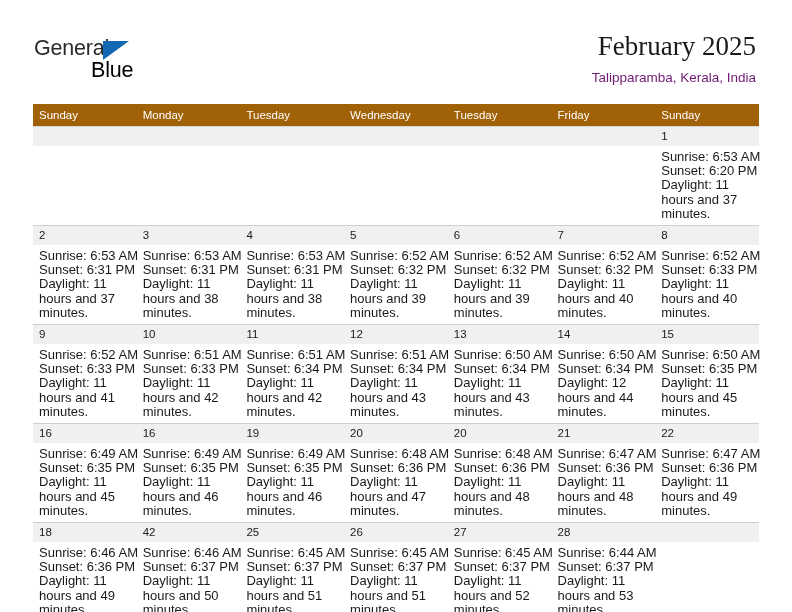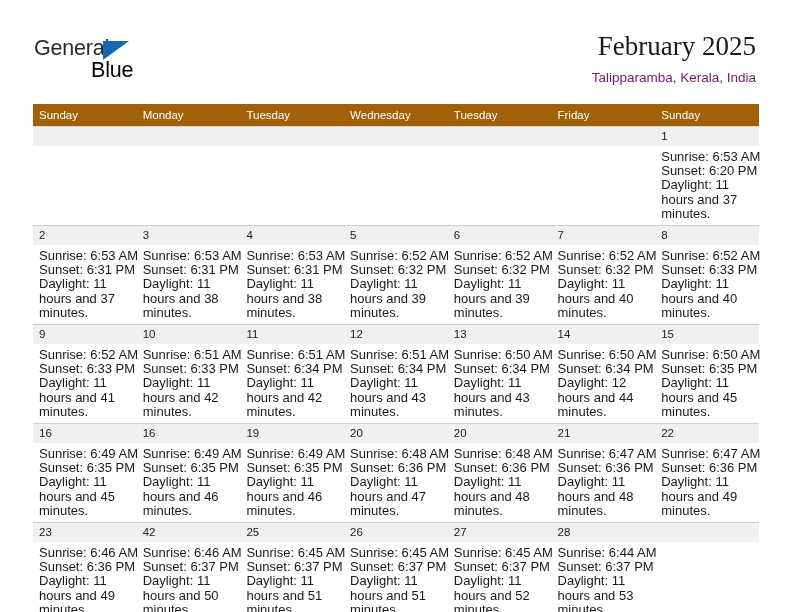--- a/index.html
+++ b/index.html
@@ -405,21 +405,21 @@
             <span class="daynum">22</span>
             <div class="info">
               <div>Sunrise: 6:47 AM</div>
               <div>Sunset: 6:36 PM</div>
               <div class="wrap">Daylight: 11 hours and 49 minutes.</div>
             </div>
           </td>
         </tr>
         <tr class="week-row">
           <td class="">
-            <span class="daynum">23</span>
+            <span class="daynum">18</span>
             <div class="info">
               <div>Sunrise: 6:46 AM</div>
               <div>Sunset: 6:36 PM</div>
               <div class="wrap">Daylight: 11 hours and 49 minutes.</div>
             </div>
           </td>
           <td class="">
             <span class="daynum">42</span>
             <div class="info">
               <div>Sunrise: 6:46 AM</div>

